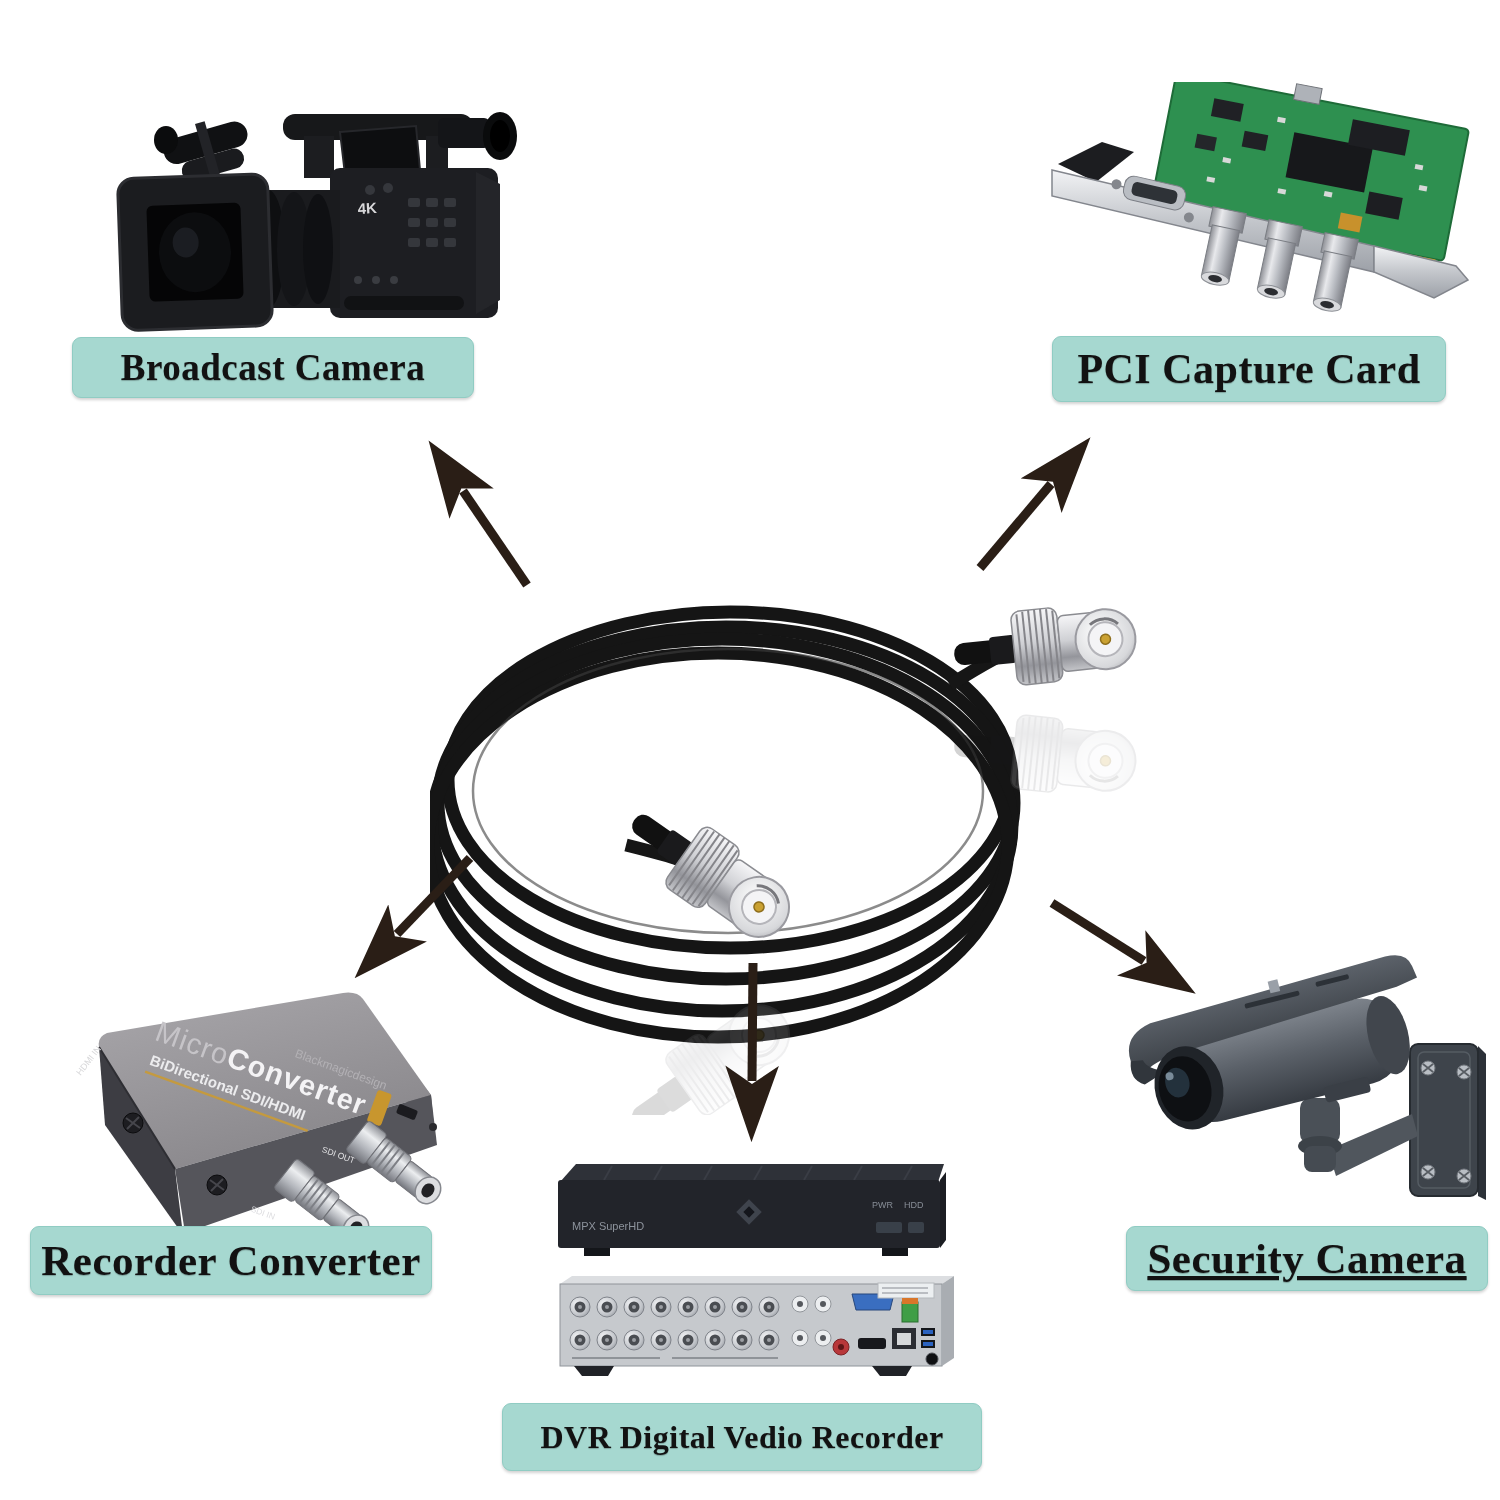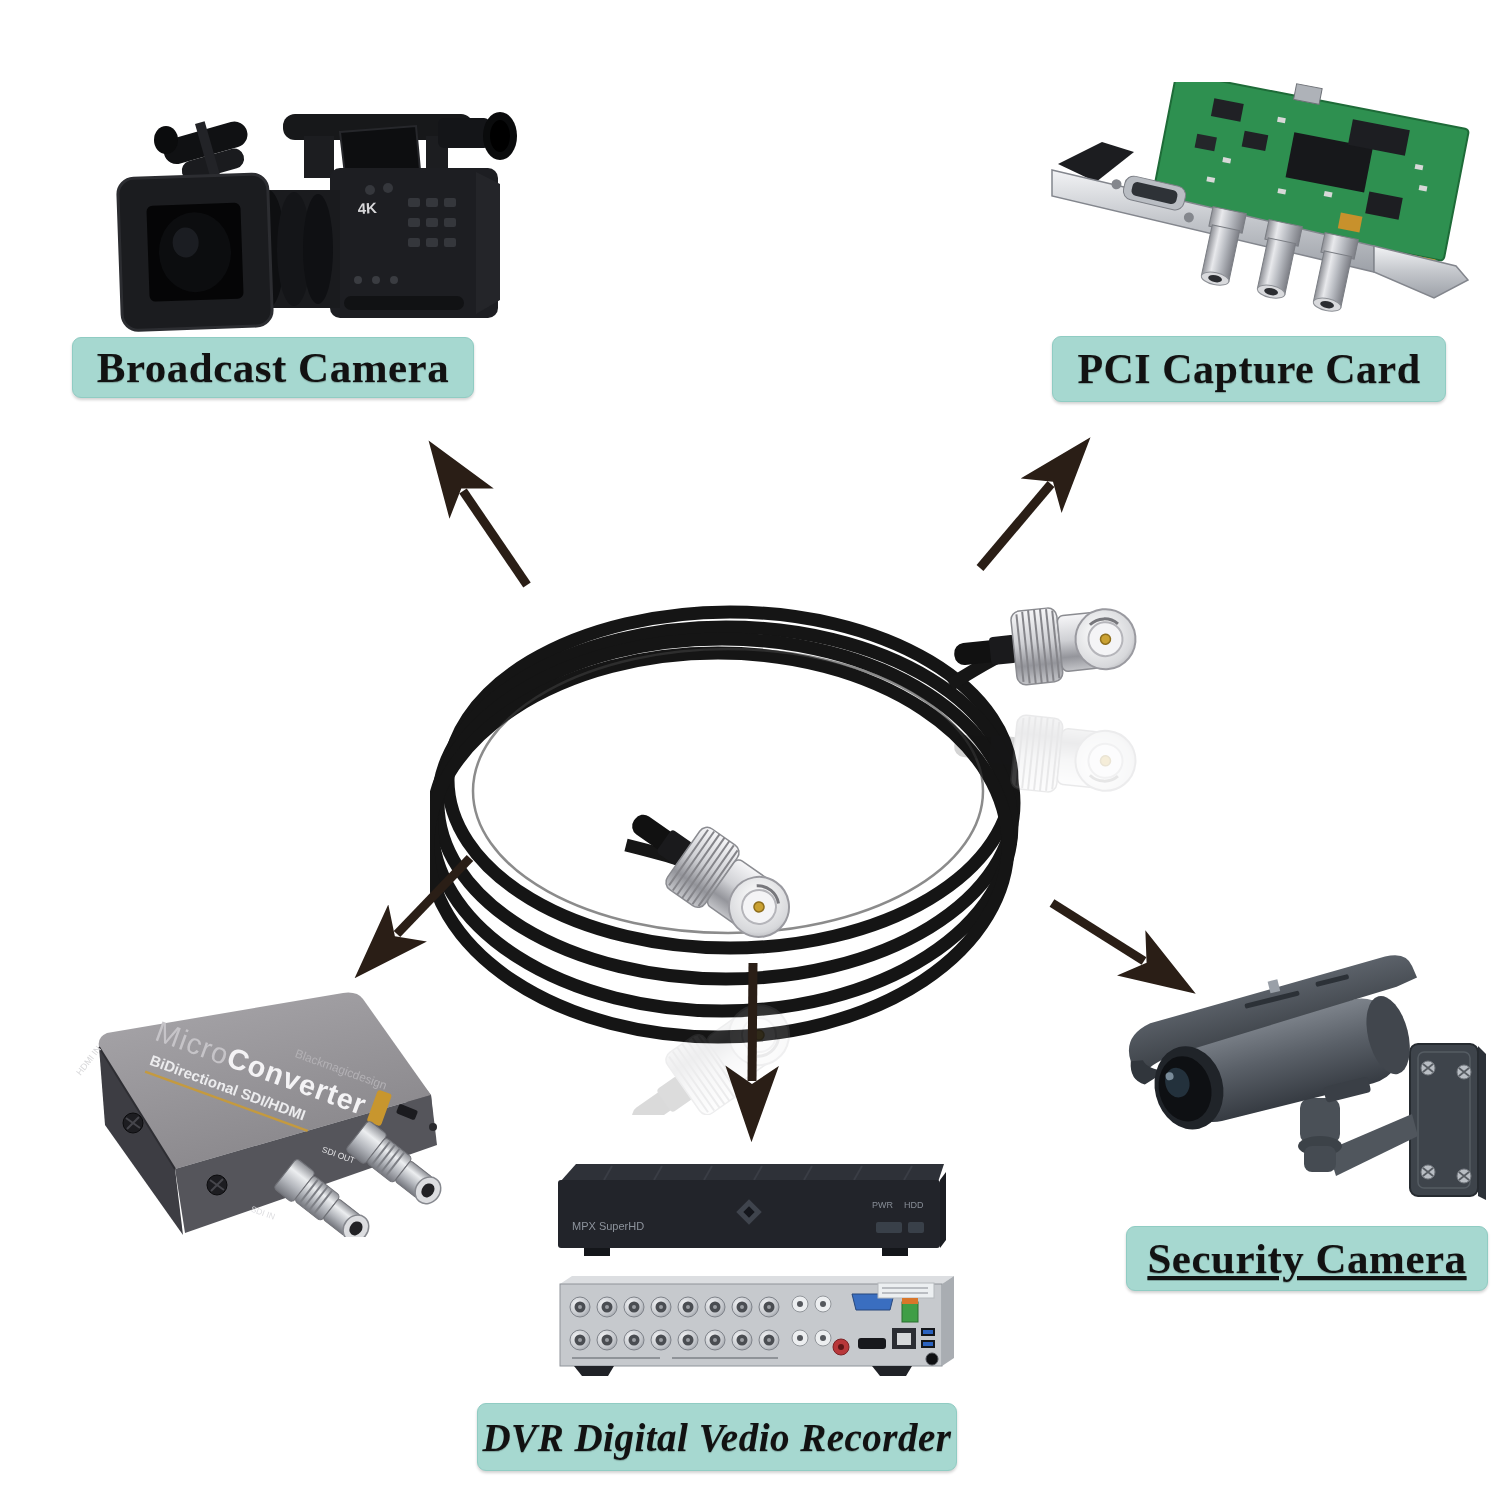--- a/index.html
+++ b/index.html
@@ -3,24 +3,24 @@
 <meta charset="utf-8">
 <style>
   html,body{margin:0;padding:0;background:#ffffff;}
   .canvas{position:relative;width:1500px;height:1500px;background:#ffffff;overflow:hidden;
           font-family:"Liberation Serif", serif;}
   .fig{position:absolute;}
   .device-label{position:absolute;background:#a6d8d0;border:1px solid #90ccc3;border-radius:9px;
                 box-shadow:0 2px 3px rgba(0,0,0,0.18);display:flex;align-items:center;justify-content:center;
                 color:#121212;font-weight:bold;letter-spacing:0.5px;white-space:nowrap;
                 text-shadow:0 1px 1px rgba(0,0,0,0.25);}
-  #label-broadcast{left:72px;top:337px;width:400px;height:59px;font-size:43px;}
+  #label-broadcast{left:72px;top:337px;width:400px;height:59px;font-size:37px;}
   #label-pci{left:1052px;top:336px;width:392px;height:64px;font-size:42px;}
   #label-converter{left:30px;top:1226px;width:400px;height:67px;font-size:43px;}
-  #label-dvr{left:477px;top:1403px;width:478px;height:66px;font-size:39px;font-style:italic;}
+  #label-dvr{left:502px;top:1403px;width:478px;height:66px;font-size:32px;}
   #label-security{left:1126px;top:1226px;width:360px;height:63px;font-size:43px;text-decoration:underline;}
   #arrows{position:absolute;left:0;top:0;width:1500px;height:1500px;pointer-events:none;z-index:6;}
   svg text{font-family:"Liberation Sans", sans-serif;}
 </style>
 </head>
 <body>
 
 <div class="canvas">
 
   <svg class="fig" style="left:108px;top:80px" width="415" height="262" viewBox="0 0 415 262">
@@ -493,16 +493,17 @@
         <ellipse cx="62" cy="110" rx="26" ry="33" fill="#0e1013"></ellipse>
         <ellipse cx="56" cy="102" rx="12" ry="15" fill="#23313c"></ellipse>
         <circle cx="50" cy="94" r="4" fill="#8fa3b0" opacity="0.8"></circle>
       </g>
       <rect x="196" y="142" width="46" height="16" rx="4" fill="#3a3f46"></rect>
     </g>
   </svg>
 
   <div class="device-label" id="label-broadcast">Broadcast Camera</div>
   <div class="device-label" id="label-pci">PCI Capture Card</div>
+  <div class="device-label" id="label-converter">Recorder Converter</div>
   <div class="device-label" id="label-dvr">DVR Digital Vedio Recorder</div>
   <div class="device-label" id="label-security">Security Camera</div>
 
 </div>
 
 </body></html>

